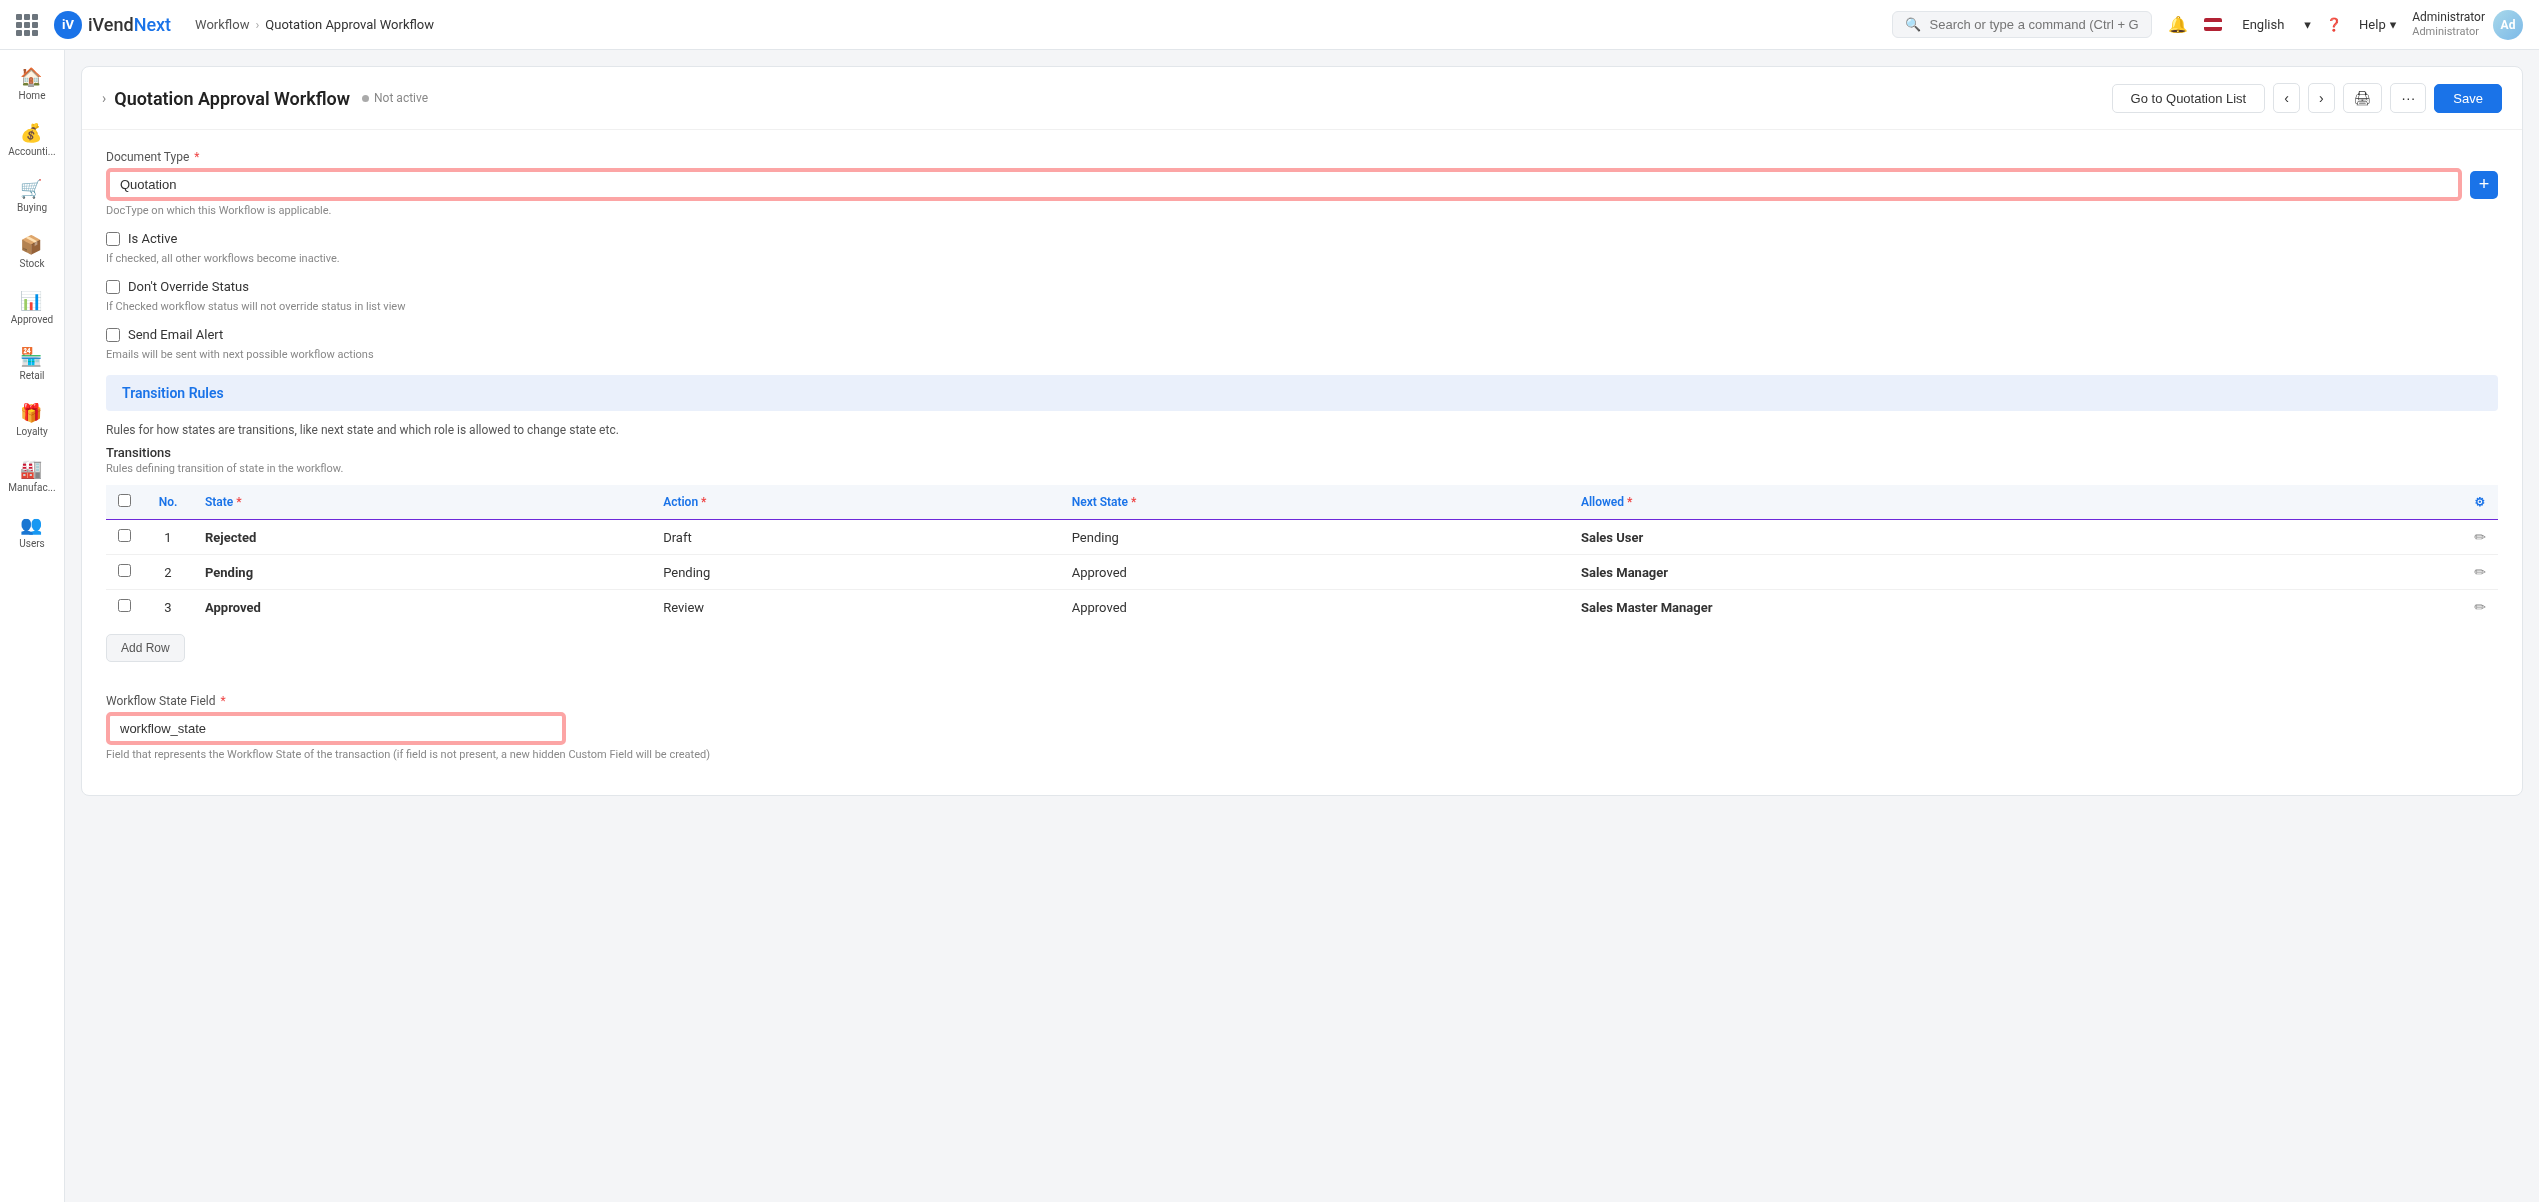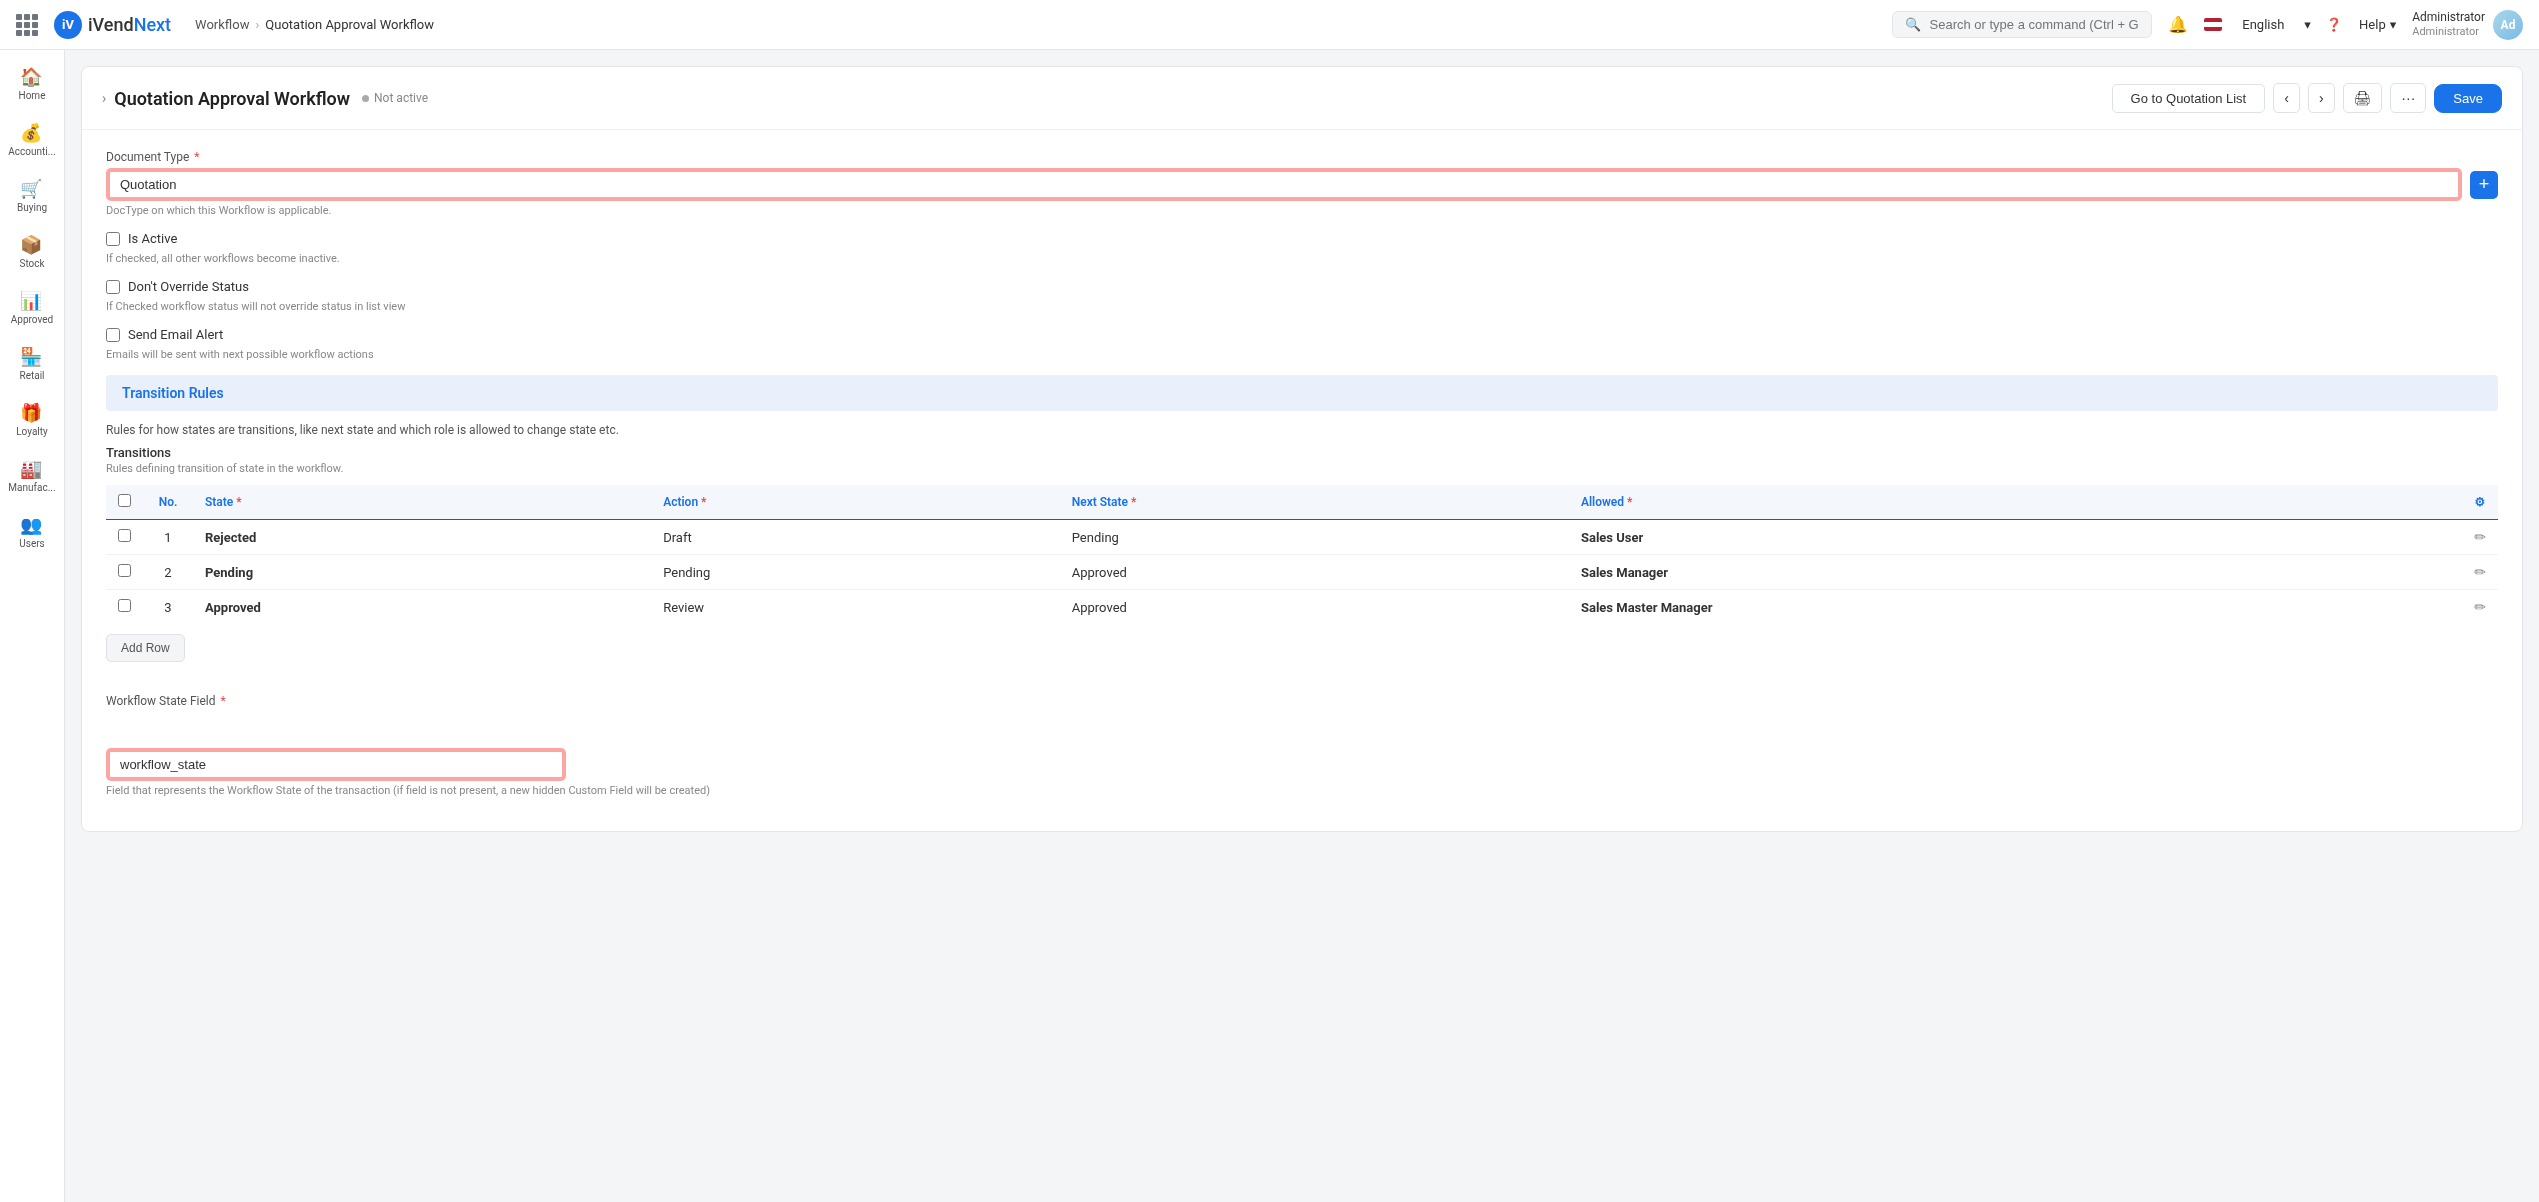--- a/index.html
+++ b/index.html
@@ -46,21 +46,21 @@
     .main { margin-left: 65px; margin-top: 50px; padding: 0; height: calc(100vh - 50px); overflow-y: auto; }
     .content-area { background: #fff; margin: 16px; border-radius: 8px; border: 1px solid #e2e6ea; padding: 0; }
 
     
     .page-header { display: flex; align-items: center; padding: 16px 20px; border-bottom: 1px solid #f0f0f0; }
     .page-title { font-size: 18px; font-weight: 600; color: #222; }
     .status-badge { display: flex; align-items: center; gap: 5px; margin-left: 12px; font-size: 12px; color: #888; }
     .status-dot { width: 7px; height: 7px; border-radius: 50%; background: #aaa; }
     .page-actions { margin-left: auto; display: flex; align-items: center; gap: 8px; }
     .btn { padding: 6px 18px; border-radius: 5px; border: 1px solid #dee2e6; background: #fff; cursor: pointer; font-size: 13px; color: #333; }
-    .btn-primary { background: #1a73e8; color: #fff; border-color: #1a73e8; border-radius: 9px; }
+    .btn-primary { background: #1a73e8; color: #fff; border-color: #1a73e8; }
     .btn-icon { padding: 6px 10px; font-size: 14px; }
 
     
     .form-body { padding: 20px 24px; }
     .section-toggle { cursor: pointer; color: #888; font-size: 14px; margin-right: 8px; }
     .form-section { margin-bottom: 32px; }
 
     .field-group { margin-bottom: 14px; }
     .field-label { font-size: 12px; color: #555; margin-bottom: 4px; display: block; }
     .field-label .required { color: #e44; margin-left: 2px; }
@@ -332,19 +332,19 @@
         </table>
 
         <button class="btn-add-row">Add Row</button>
       </div>
 
       <div class="workflow-state-section field-group">
         <label class="field-label">
           <span>Workflow State Field</span>
           <span class="required">*</span>
         </label>
-        <input type="text" class="field-input" style="max-width: 460px; margin-top: 36px;" value="workflow_state">
+        <input type="text" class="field-input" style="max-width: 460px;" value="workflow_state">
         <div class="field-hint">Field that represents the Workflow State of the transaction (if field is not present, a new hidden Custom Field will be created)</div>
       </div>
 
     </div>
   </div>
 </main>
 
 </body></html>

